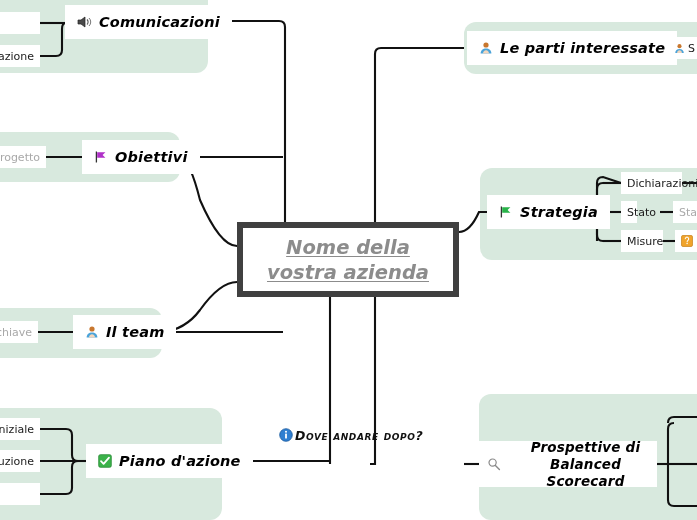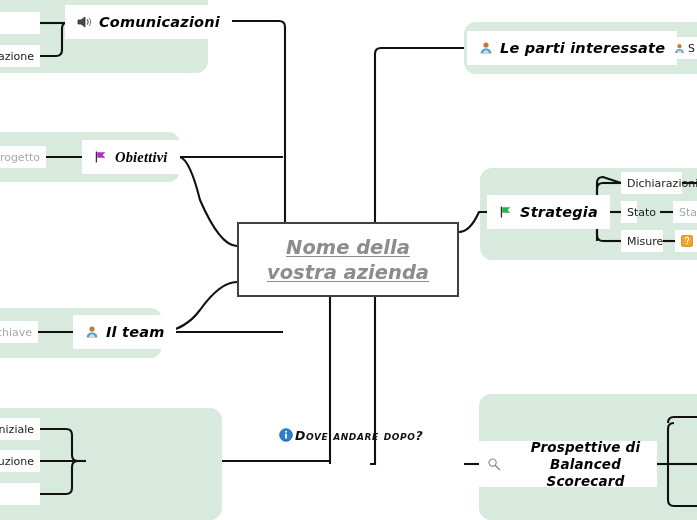--- a/index.html
+++ b/index.html
@@ -58,21 +58,21 @@
     color:#1a1a1a;
     letter-spacing:0;
   }
   .leaf.muted .label{color:#a9a9a9;}
 
   
   #central{
     position:absolute;
     left:237px;top:222px;width:222px;height:75px;
     background:#ffffff;
-    border:2px solid #404040;
+    border:6px solid #404040;
     display:flex;align-items:center;justify-content:center;
     box-sizing:border-box;
   }
   #central .ctitle{
     text-align:center;
     font-style:italic;
     font-weight:bold;
     font-size:19.5px;
     line-height:25px;
     color:#8c8c8c;
@@ -200,21 +200,21 @@
         <path d="M12 3a5.5 5.5 0 010 8" stroke="#777" stroke-width="1" fill="none"></path>
       </svg>
     </span>
     <span class="label">Comunicazioni</span>
   </div>
   <div class="node leaf" style="left:-32px;top:12px;width:72px;"></div>
   <div class="node leaf" style="left:-34px;top:45px;width:74px;justify-content:flex-end;">
     <span class="label">azione</span>
   </div>
 
-  <div class="node branch" style="left:82px;top:140px;font-family:Liberation Serif, serif;">
+  <div class="node branch" style="left:82px;top:140px;">
     <span class="icon">
       <svg width="14" height="14" viewBox="0 0 14 14">
         <path d="M2.4 1.5v11" stroke="#333" stroke-width="1.3"></path>
         <path d="M3.2 2.2h8.2L8.6 5l2.8 2.8H3.2z" fill="#b030c8"></path>
       </svg>
     </span>
     <span class="label">Obiettivi</span>
   </div>
   <div class="node leaf muted" style="left:-28px;top:146px;width:74px;justify-content:flex-end;">
     <span class="label">l progetto</span>
@@ -227,20 +227,29 @@
         <path d="M1.6 12.6c0-3.1 2.4-5 5.4-5s5.4 1.9 5.4 5z" fill="#4aa3d9"></path>
         <path d="M4 12.6c0-2 1.3-3.3 3-3.3s3 1.3 3 3.3z" fill="#f2d6bd"></path>
       </svg>
     </span>
     <span class="label">Il team</span>
   </div>
   <div class="node leaf muted" style="left:-34px;top:321px;width:72px;justify-content:flex-end;">
     <span class="label">li chiave</span>
   </div>
 
+  <div class="node branch" style="left:86px;top:444px;">
+    <span class="icon">
+      <svg width="14" height="14" viewBox="0 0 14 14">
+        <rect x="0.7" y="0.7" width="12.6" height="12.6" rx="1.6" fill="#3bb24a" stroke="#2b8c37" stroke-width="0.8"></rect>
+        <path d="M3 7.2l2.6 2.7L11 3.6" stroke="#ffffff" stroke-width="1.8" fill="none" stroke-linecap="round" stroke-linejoin="round"></path>
+      </svg>
+    </span>
+    <span class="label">Piano d'azione</span>
+  </div>
   <div class="node leaf" style="left:-34px;top:418px;width:74px;justify-content:flex-end;">
     <span class="label">ase iniziale</span>
   </div>
   <div class="node leaf" style="left:-34px;top:450px;width:74px;justify-content:flex-end;">
     <span class="label">secuzione</span>
   </div>
   <div class="node leaf" style="left:-34px;top:483px;width:74px;justify-content:flex-start;">
     
   </div>
 

